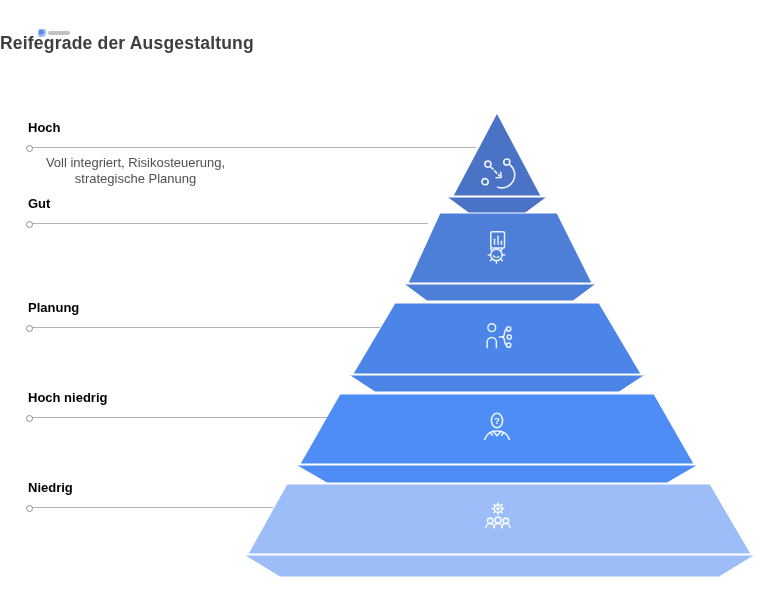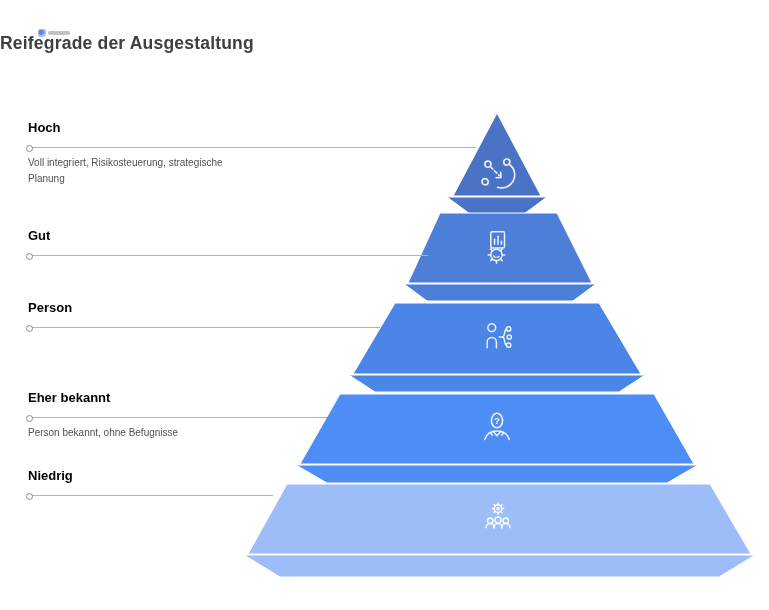--- a/index.html
+++ b/index.html
@@ -22,21 +22,21 @@
     width:22px;height:4px;border-radius:2px;background:#a9adb3;opacity:.75;
   }
   svg.pyramid{position:absolute;inset:0;}
   .level-label{position:absolute;left:28px;width:230px;}
   .lvl-name{font-size:13px;font-weight:bold;color:#000000;line-height:16px;margin-bottom:11px;}
   .lvl-line{position:relative;height:0;border-top:1px solid #b2b2b2;}
   .lvl-dot{
     position:absolute;left:-2px;top:-3.5px;width:5px;height:5px;
     border:1px solid #8d8d8d;border-radius:50%;background:#fff;
   }
-  .lvl-desc{margin-top:7px;font-size:10px;line-height:15.5px;color:#4d5156;max-width:215px;}
+  .lvl-desc{margin-top:7px;font-size:13px;line-height:15.5px;color:#4d5156;max-width:215px;text-align:center;}
   .icon{stroke:rgba(255,255,255,.88);fill:none;stroke-width:1.2;stroke-linecap:round;stroke-linejoin:round;}
   .icon text{stroke:none;fill:rgba(255,255,255,.92);font-family:"Liberation Sans",sans-serif;font-weight:bold;}
 </style>
 </head>
 <body>
 
 <div class="brand-logo">
   <span class="mark"></span>
   <span class="wordmark"></span>
 </div>
@@ -131,40 +131,39 @@
 </svg>
 
 <div class="level-label" style="top:120px">
   <div class="lvl-name">Hoch</div>
   <div class="lvl-line" style="width:448px">
     <span class="lvl-dot"></span>
   </div>
   <div class="lvl-desc">Voll integriert, Risikosteuerung, strategische Planung</div>
 </div>
 
-<div class="level-label" style="top:228px">
+<div class="level-label" style="top:196px">
   <div class="lvl-name">Gut</div>
   <div class="lvl-line" style="width:400px">
     <span class="lvl-dot"></span>
   </div>
 </div>
 
 <div class="level-label" style="top:300px">
-  <div class="lvl-name">Person</div>
+  <div class="lvl-name">Planung</div>
   <div class="lvl-line" style="width:352px">
     <span class="lvl-dot"></span>
   </div>
 </div>
 
 <div class="level-label" style="top:390px">
-  <div class="lvl-name">Eher bekannt</div>
+  <div class="lvl-name">Hoch niedrig</div>
   <div class="lvl-line" style="width:299px">
     <span class="lvl-dot"></span>
   </div>
-  <div class="lvl-desc">Person bekannt, ohne Befugnisse</div>
 </div>
 
-<div class="level-label" style="top:468px">
+<div class="level-label" style="top:480px">
   <div class="lvl-name">Niedrig</div>
   <div class="lvl-line" style="width:245px">
     <span class="lvl-dot"></span>
   </div>
 </div>
 
 </body></html>

